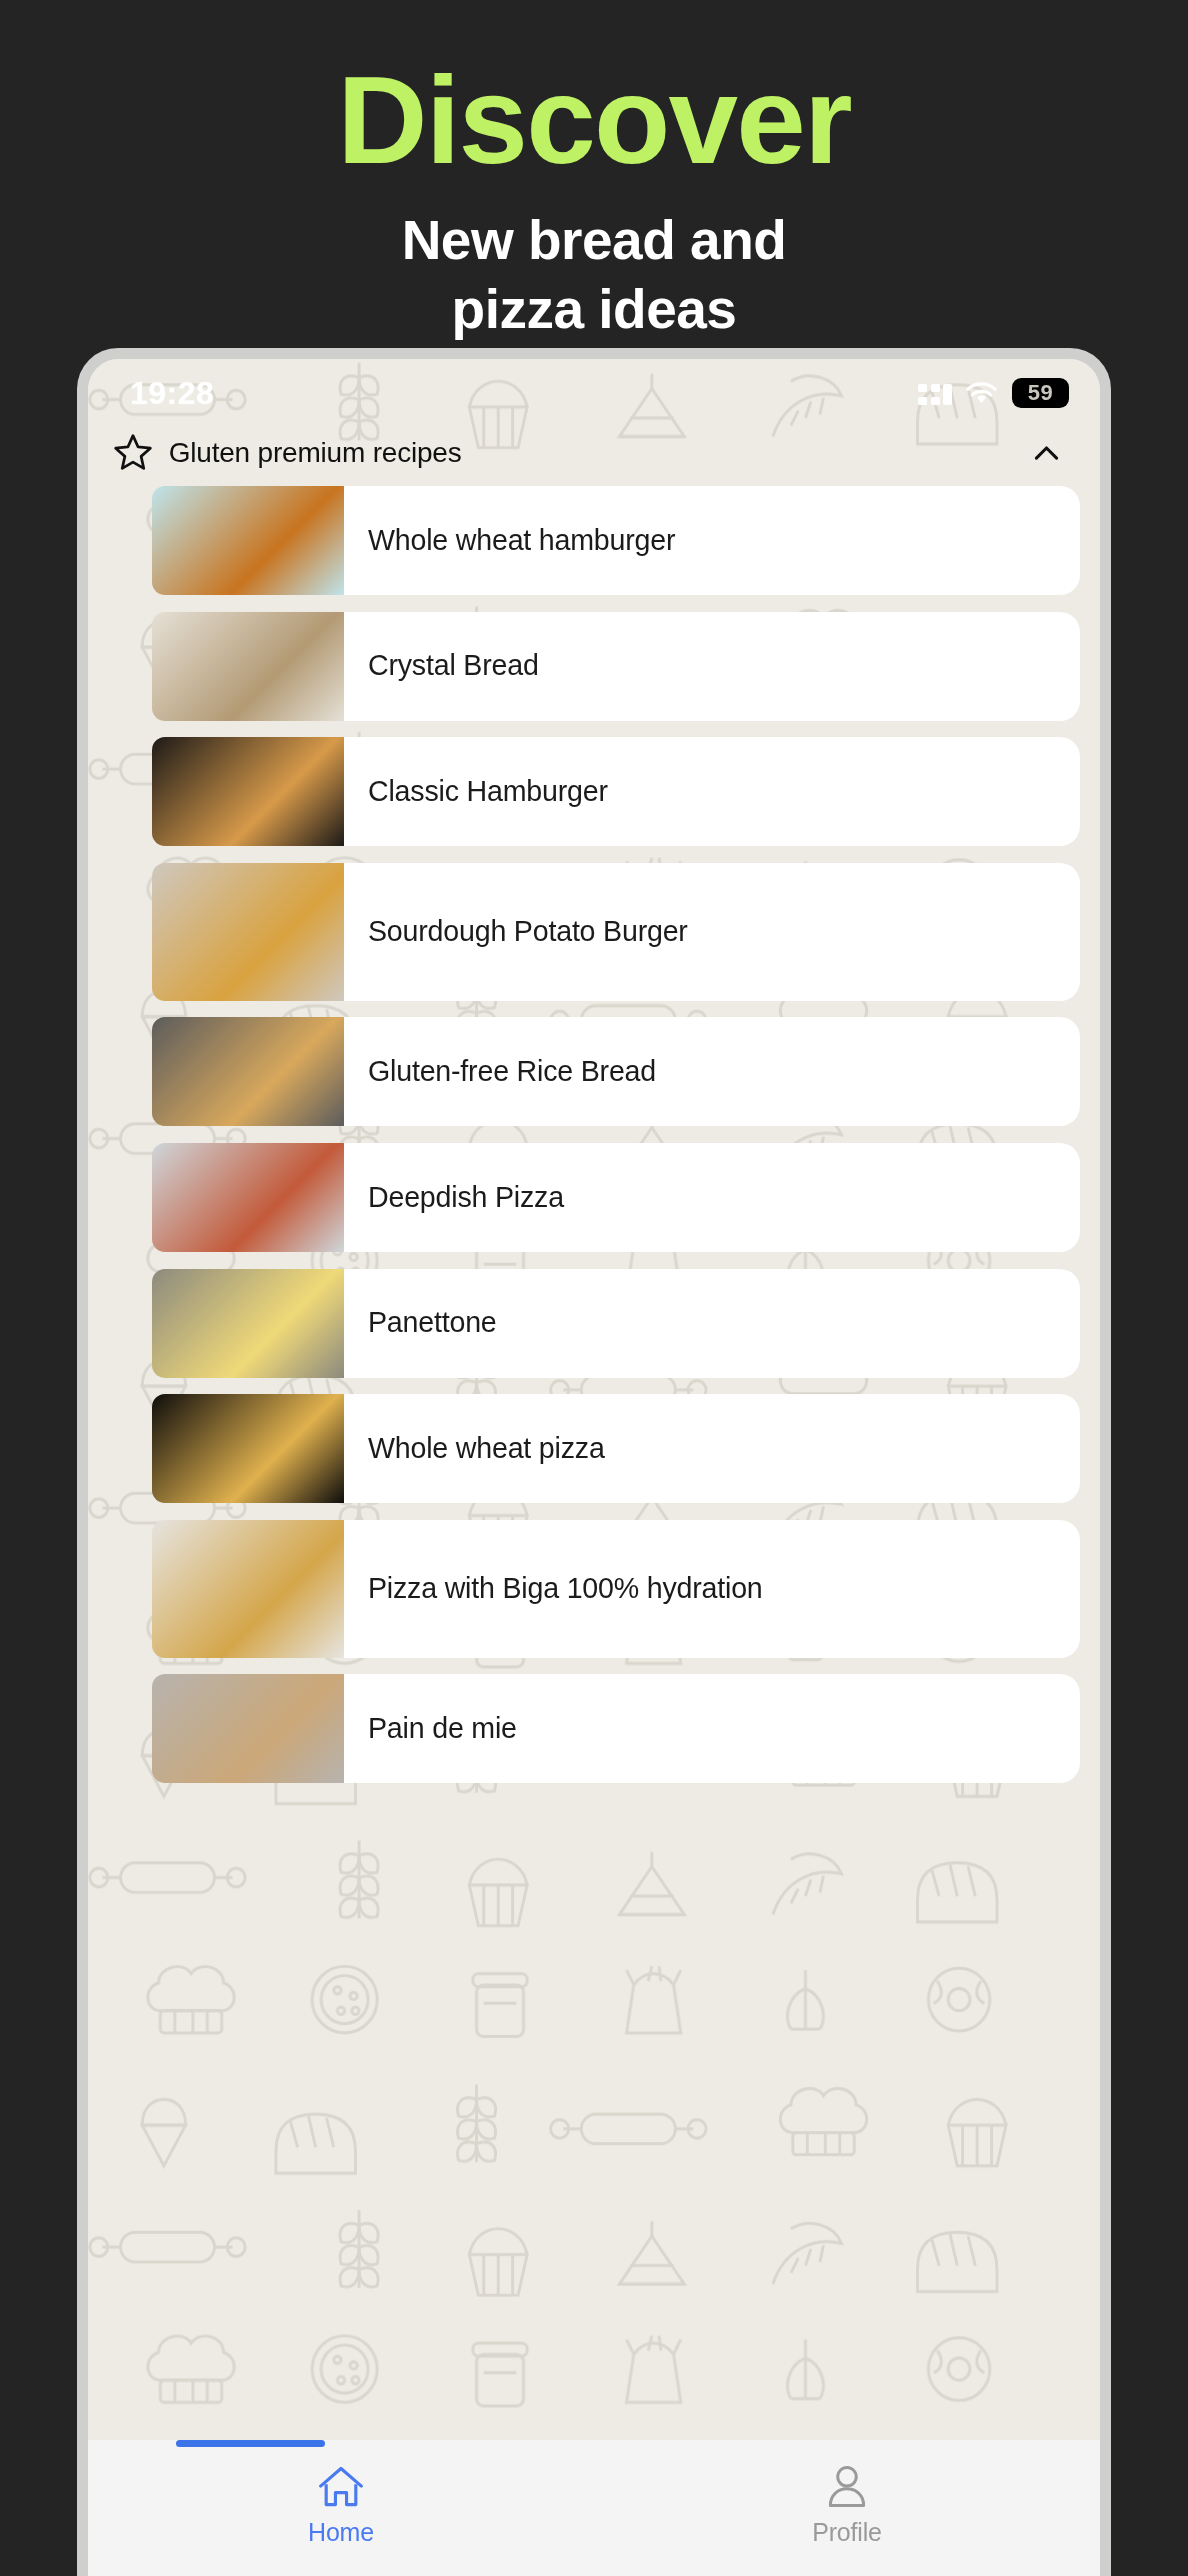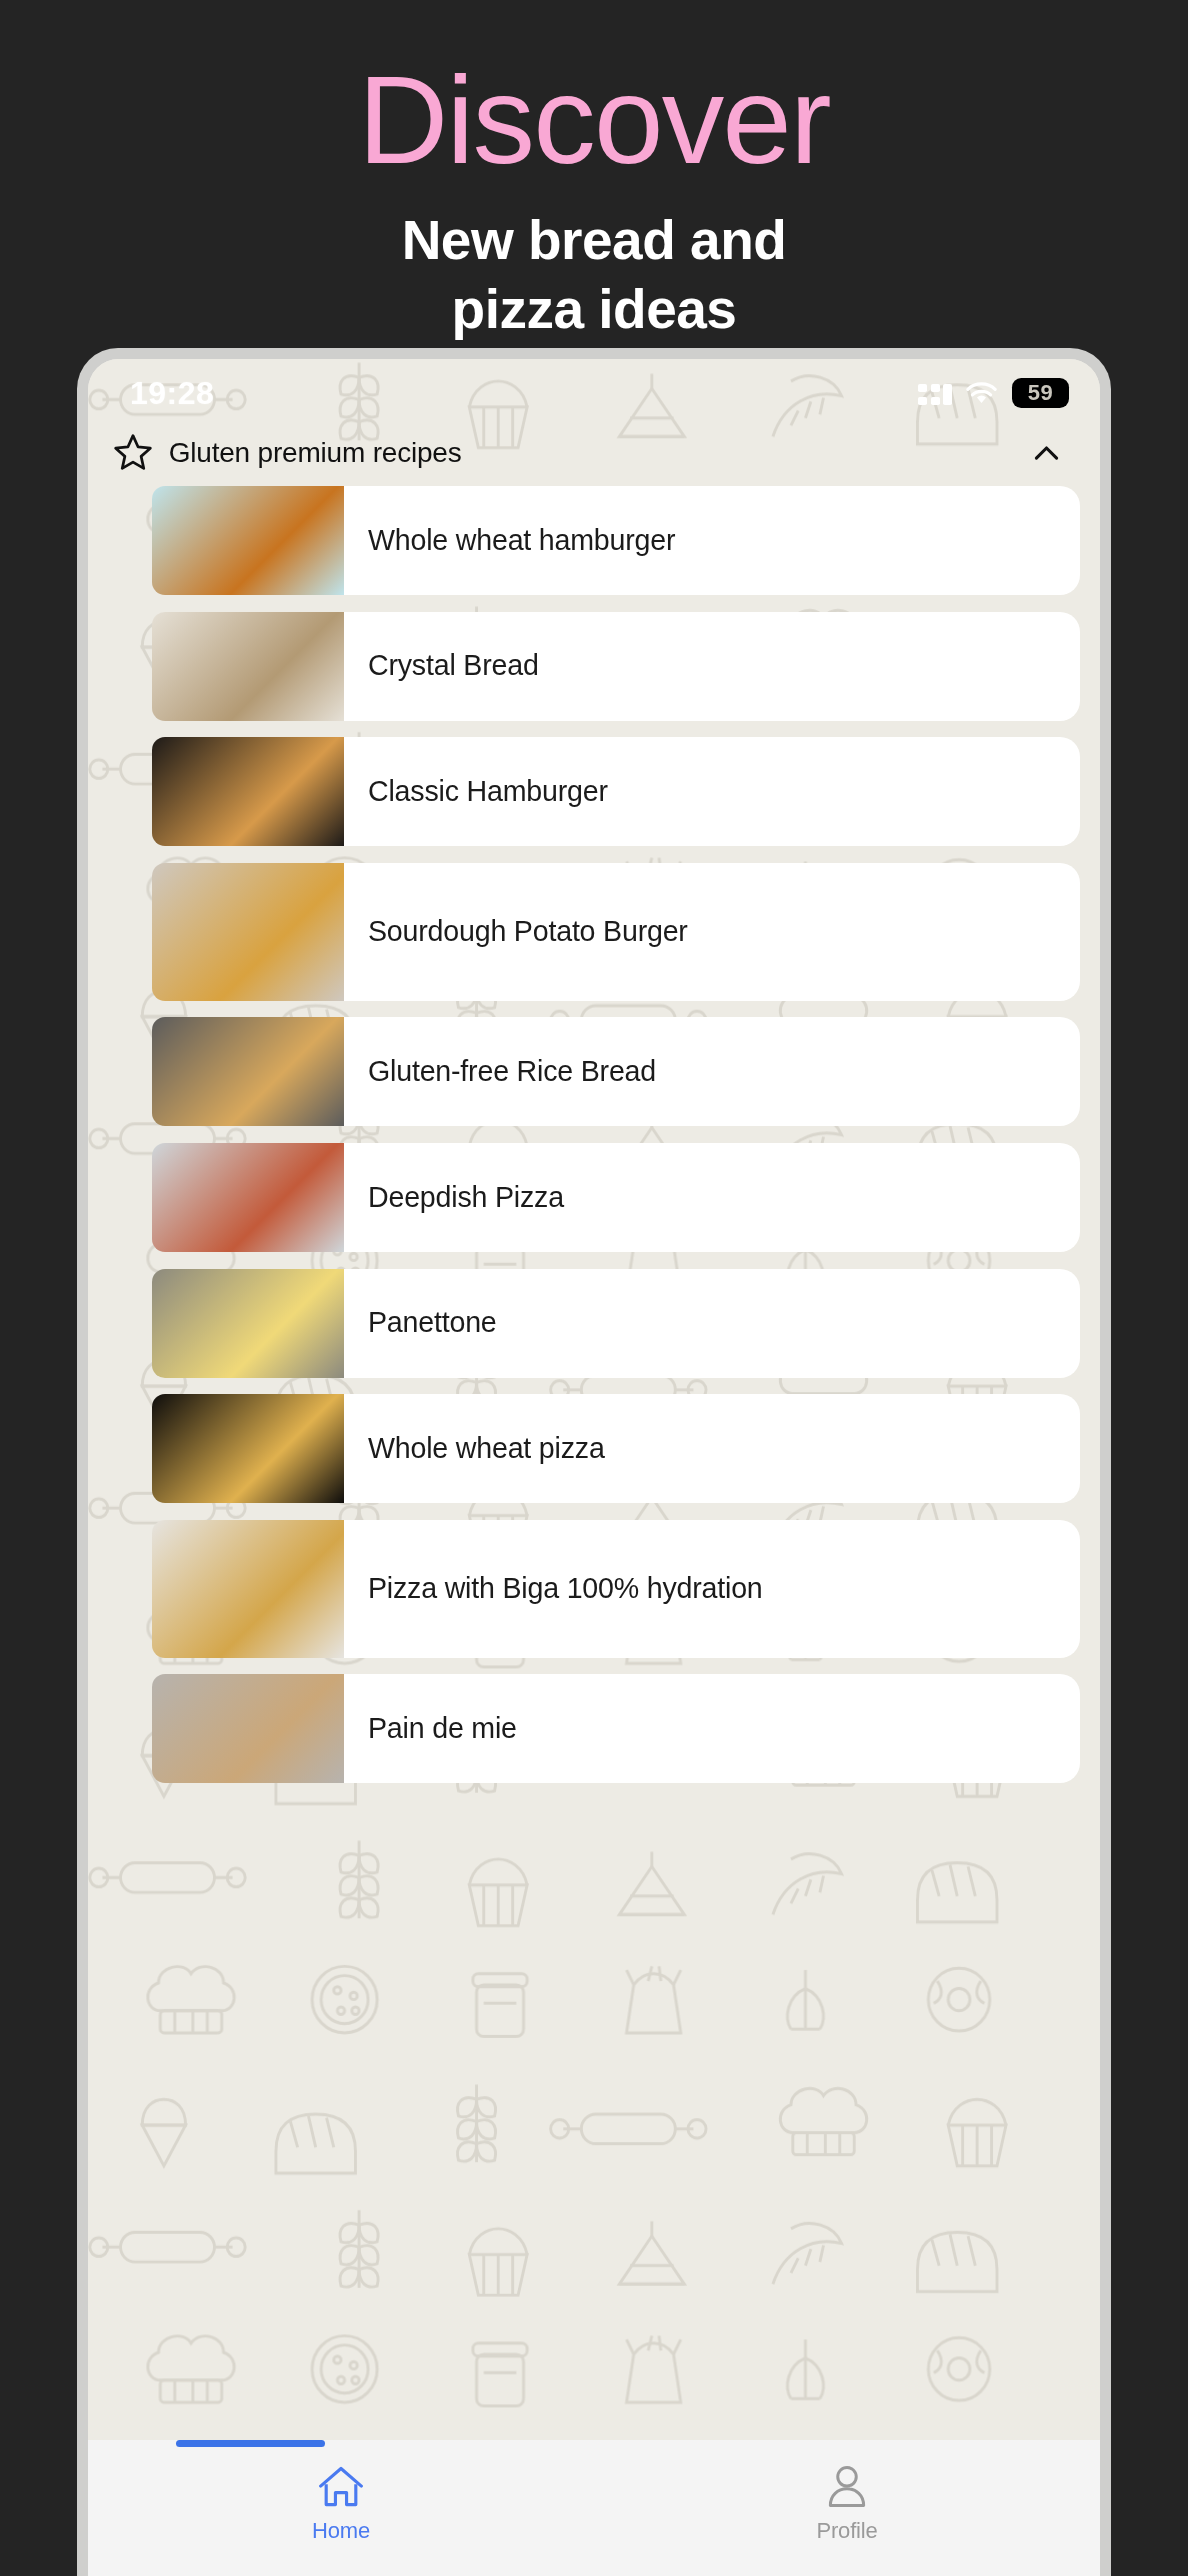--- a/index.html
+++ b/index.html
@@ -13,22 +13,22 @@
 
   
   .promo {
     width:1188px;
     padding-top:57px;
     text-align:center;
   }
   .promo-title {
     font-size:125px;
     line-height:1.0;
-    font-weight:normal;
-    color:#f9a8d4;
+    font-weight:bold;
+    color:#bef264;
     letter-spacing:-1.8px;
   }
   .promo-sub {
     margin-top:24px;
     font-size:55px;
     line-height:1.26;
     font-weight:bold;
     color:#ffffff;
     letter-spacing:-0.5px;
   }
@@ -191,21 +191,21 @@
     border-radius:3.7px;
   }
   .nav-item {
     flex:1 1 0;
     display:flex;
     flex-direction:column;
     align-items:center;
     gap:6.4px;
   }
   .nav-ico { width:50px; height:50px; }
-  .nav-label { font-size:22px; letter-spacing:-0.2px;text-align:right; }
+  .nav-label { font-size:25px; letter-spacing:-0.2px;text-align:right; }
   .nav-item.active .nav-label { color:#4a7af0; }
   .nav-item.inactive .nav-label { color:#9a9a9a; }
 </style>
 </head>
 <body>
 
 <div class="promo">
   <div class="promo-title">Discover</div>
   <div class="promo-sub">
     <div>New bread and</div>

